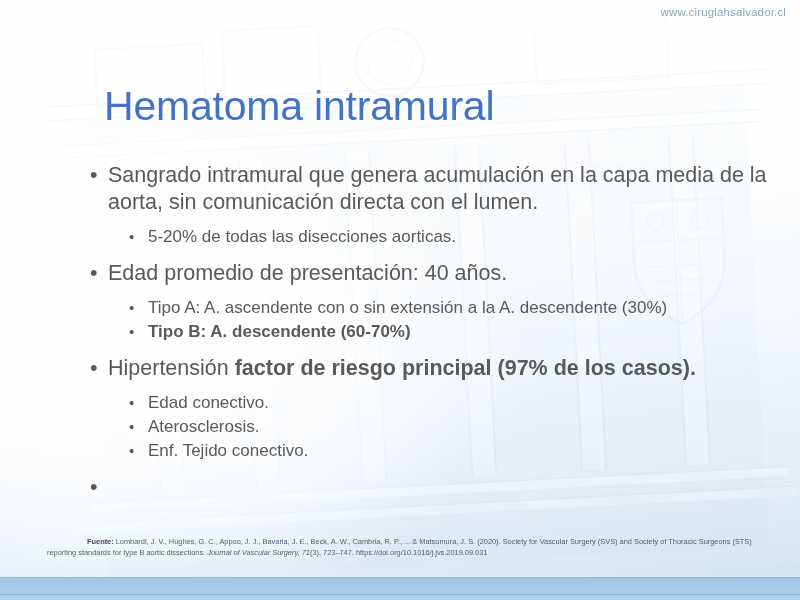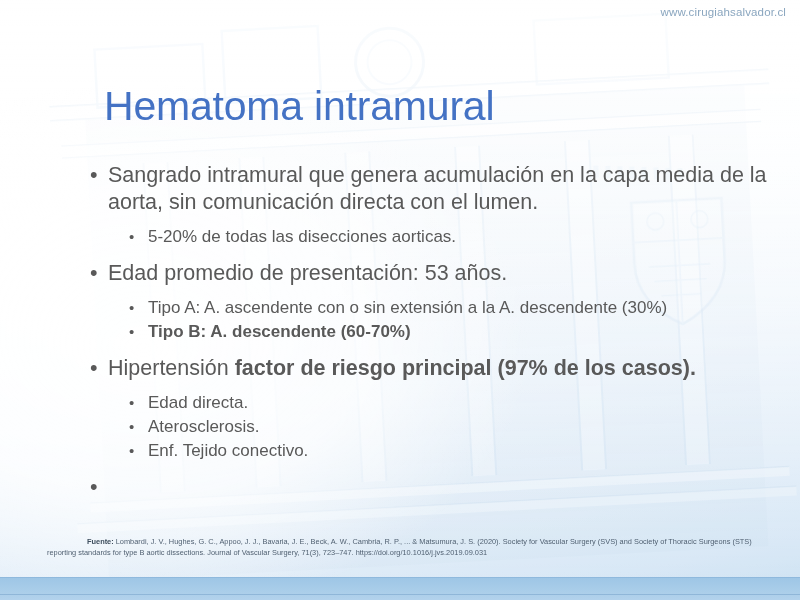--- a/index.html
+++ b/index.html
@@ -142,21 +142,21 @@
     position: absolute;
     left: 47px;
     right: 28px;
     top: 536px;
     font-size: 7.4px;
     line-height: 11.4px;
     color: #4f5f70;
     text-align: left;
   }
   #footer-citation .src-label { font-weight: bold; color: #3e4e5e; padding-left: 40px; }
-  #footer-citation .ital { }
+  #footer-citation .ital { font-style: italic; }
 </style>
 </head>
 <body>
 
 <div id="slide">
 
   <div id="bg-watermark">
     <svg viewBox="0 0 800 600" preserveAspectRatio="none" aria-hidden="true">
       <defs>
         <linearGradient id="fade" x1="0" y1="0" x2="0" y2="1">
@@ -263,21 +263,21 @@
 
     <div class="bullet-row lvl2">
       <span class="dot">•</span>
       <span>5-20% de todas las disecciones aorticas.</span>
     </div>
 
     <div class="gap-md"></div>
 
     <div class="bullet-row lvl1">
       <span class="dot">•</span>
-      <span>Edad promedio de presentación: 53 años.</span>
+      <span>Edad promedio de presentación: 40 años.</span>
     </div>
 
     <div class="gap-sm"></div>
 
     <div class="bullet-row lvl2">
       <span class="dot">•</span>
       <span>Tipo A: A. ascendente con o sin extensión a la A. descendente (30%)</span>
     </div>
 
     <div class="bullet-row lvl2">
@@ -289,21 +289,21 @@
 
     <div class="bullet-row lvl1">
       <span class="dot">•</span>
       <span>Hipertensión </span><span class="bold">factor de riesgo principal (97% de los casos).</span>
     </div>
 
     <div class="gap-sm"></div>
 
     <div class="bullet-row lvl2">
       <span class="dot">•</span>
-      <span>Edad directa.</span>
+      <span>Edad conectivo.</span>
     </div>
 
     <div class="bullet-row lvl2">
       <span class="dot">•</span>
       <span>Aterosclerosis.</span>
     </div>
 
     <div class="bullet-row lvl2">
       <span class="dot">•</span>
       <span>Enf. Tejido conectivo.</span>

